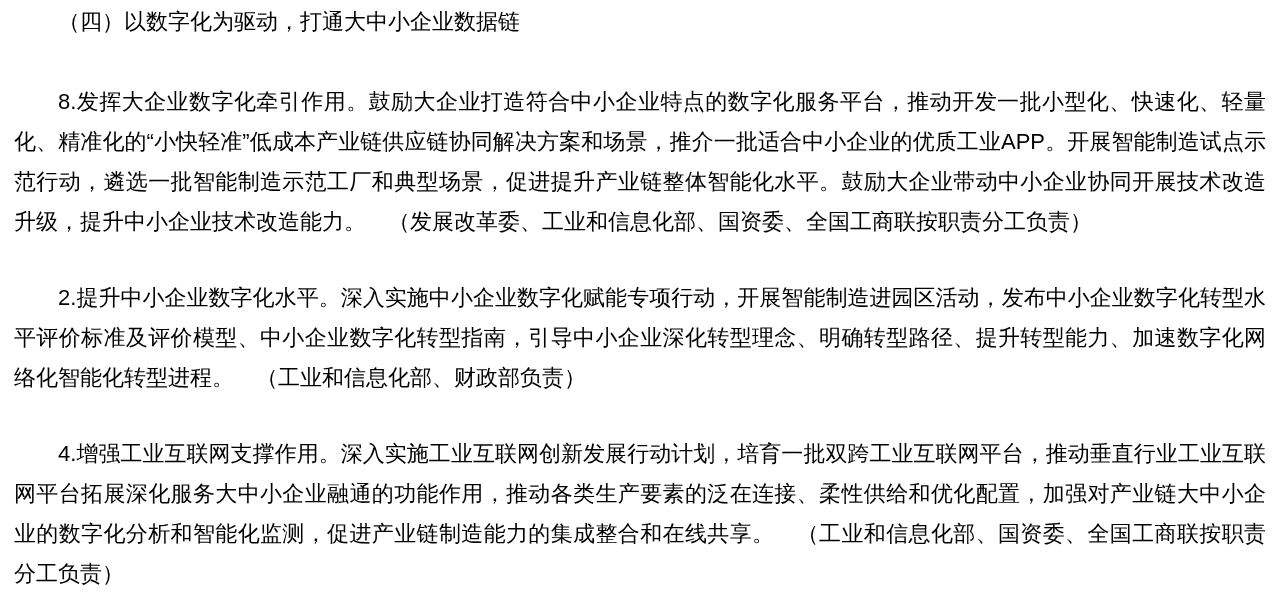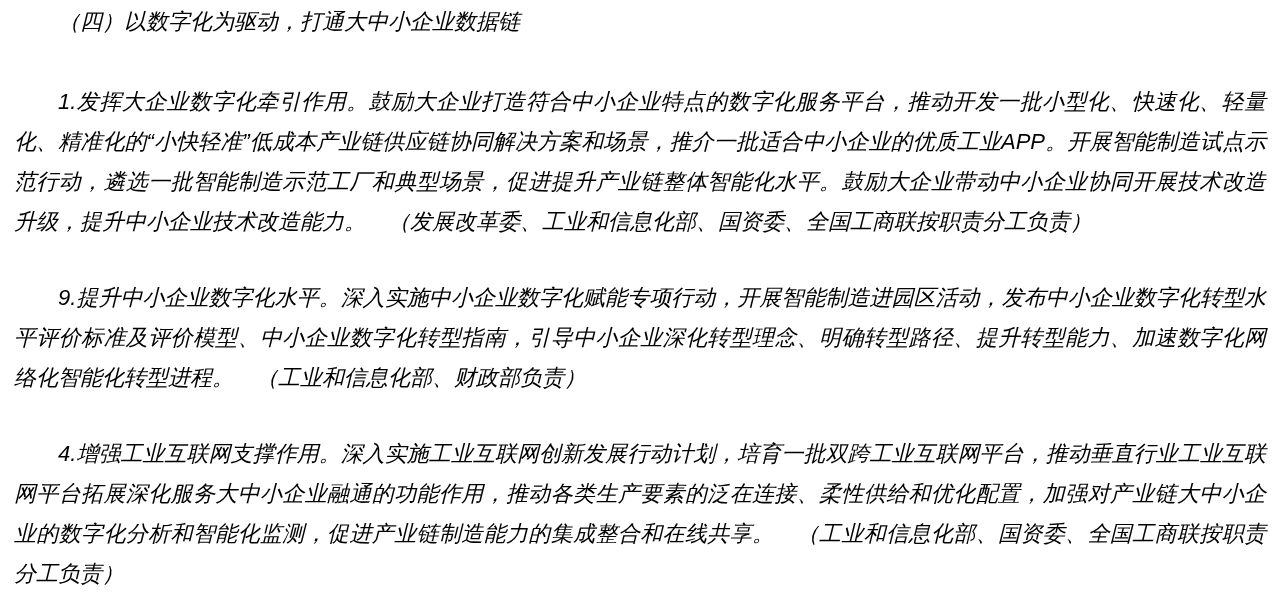--- a/index.html
+++ b/index.html
@@ -17,28 +17,27 @@
     color: #000000;
     font-family: "Liberation Sans", "DejaVu Sans", sans-serif;
     font-size: 22px;
     line-height: 40px;
   }
   .page p {
     margin: 0 0 36px 0;
     text-indent: 2em;
     text-align: justify;
     word-break: break-all;
-    font-style: italic;
   }
   .page p.heading {
     margin-bottom: 40px;
     font-weight: normal;
   }
 </style>
 </head>
 <body>
 
 <div class="page">
   <p class="heading">（四）以数字化为驱动，打通大中小企业数据链</p>
-  <p class="para">1.发挥大企业数字化牵引作用。鼓励大企业打造符合中小企业特点的数字化服务平台，推动开发一批小型化、快速化、轻量化、精准化的“小快轻准”低成本产业链供应链协同解决方案和场景，推介一批适合中小企业的优质工业APP。开展智能制造试点示范行动，遴选一批智能制造示范工厂和典型场景，促进提升产业链整体智能化水平。鼓励大企业带动中小企业协同开展技术改造升级，提升中小企业技术改造能力。　（发展改革委、工业和信息化部、国资委、全国工商联按职责分工负责）</p>
-  <p class="para">9.提升中小企业数字化水平。深入实施中小企业数字化赋能专项行动，开展智能制造进园区活动，发布中小企业数字化转型水平评价标准及评价模型、中小企业数字化转型指南，引导中小企业深化转型理念、明确转型路径、提升转型能力、加速数字化网络化智能化转型进程。　（工业和信息化部、财政部负责）</p>
+  <p class="para">8.发挥大企业数字化牵引作用。鼓励大企业打造符合中小企业特点的数字化服务平台，推动开发一批小型化、快速化、轻量化、精准化的“小快轻准”低成本产业链供应链协同解决方案和场景，推介一批适合中小企业的优质工业APP。开展智能制造试点示范行动，遴选一批智能制造示范工厂和典型场景，促进提升产业链整体智能化水平。鼓励大企业带动中小企业协同开展技术改造升级，提升中小企业技术改造能力。　（发展改革委、工业和信息化部、国资委、全国工商联按职责分工负责）</p>
+  <p class="para">2.提升中小企业数字化水平。深入实施中小企业数字化赋能专项行动，开展智能制造进园区活动，发布中小企业数字化转型水平评价标准及评价模型、中小企业数字化转型指南，引导中小企业深化转型理念、明确转型路径、提升转型能力、加速数字化网络化智能化转型进程。　（工业和信息化部、财政部负责）</p>
   <p class="para">4.增强工业互联网支撑作用。深入实施工业互联网创新发展行动计划，培育一批双跨工业互联网平台，推动垂直行业工业互联网平台拓展深化服务大中小企业融通的功能作用，推动各类生产要素的泛在连接、柔性供给和优化配置，加强对产业链大中小企业的数字化分析和智能化监测，促进产业链制造能力的集成整合和在线共享。　（工业和信息化部、国资委、全国工商联按职责分工负责）</p>
 </div>
 
 </body></html>

